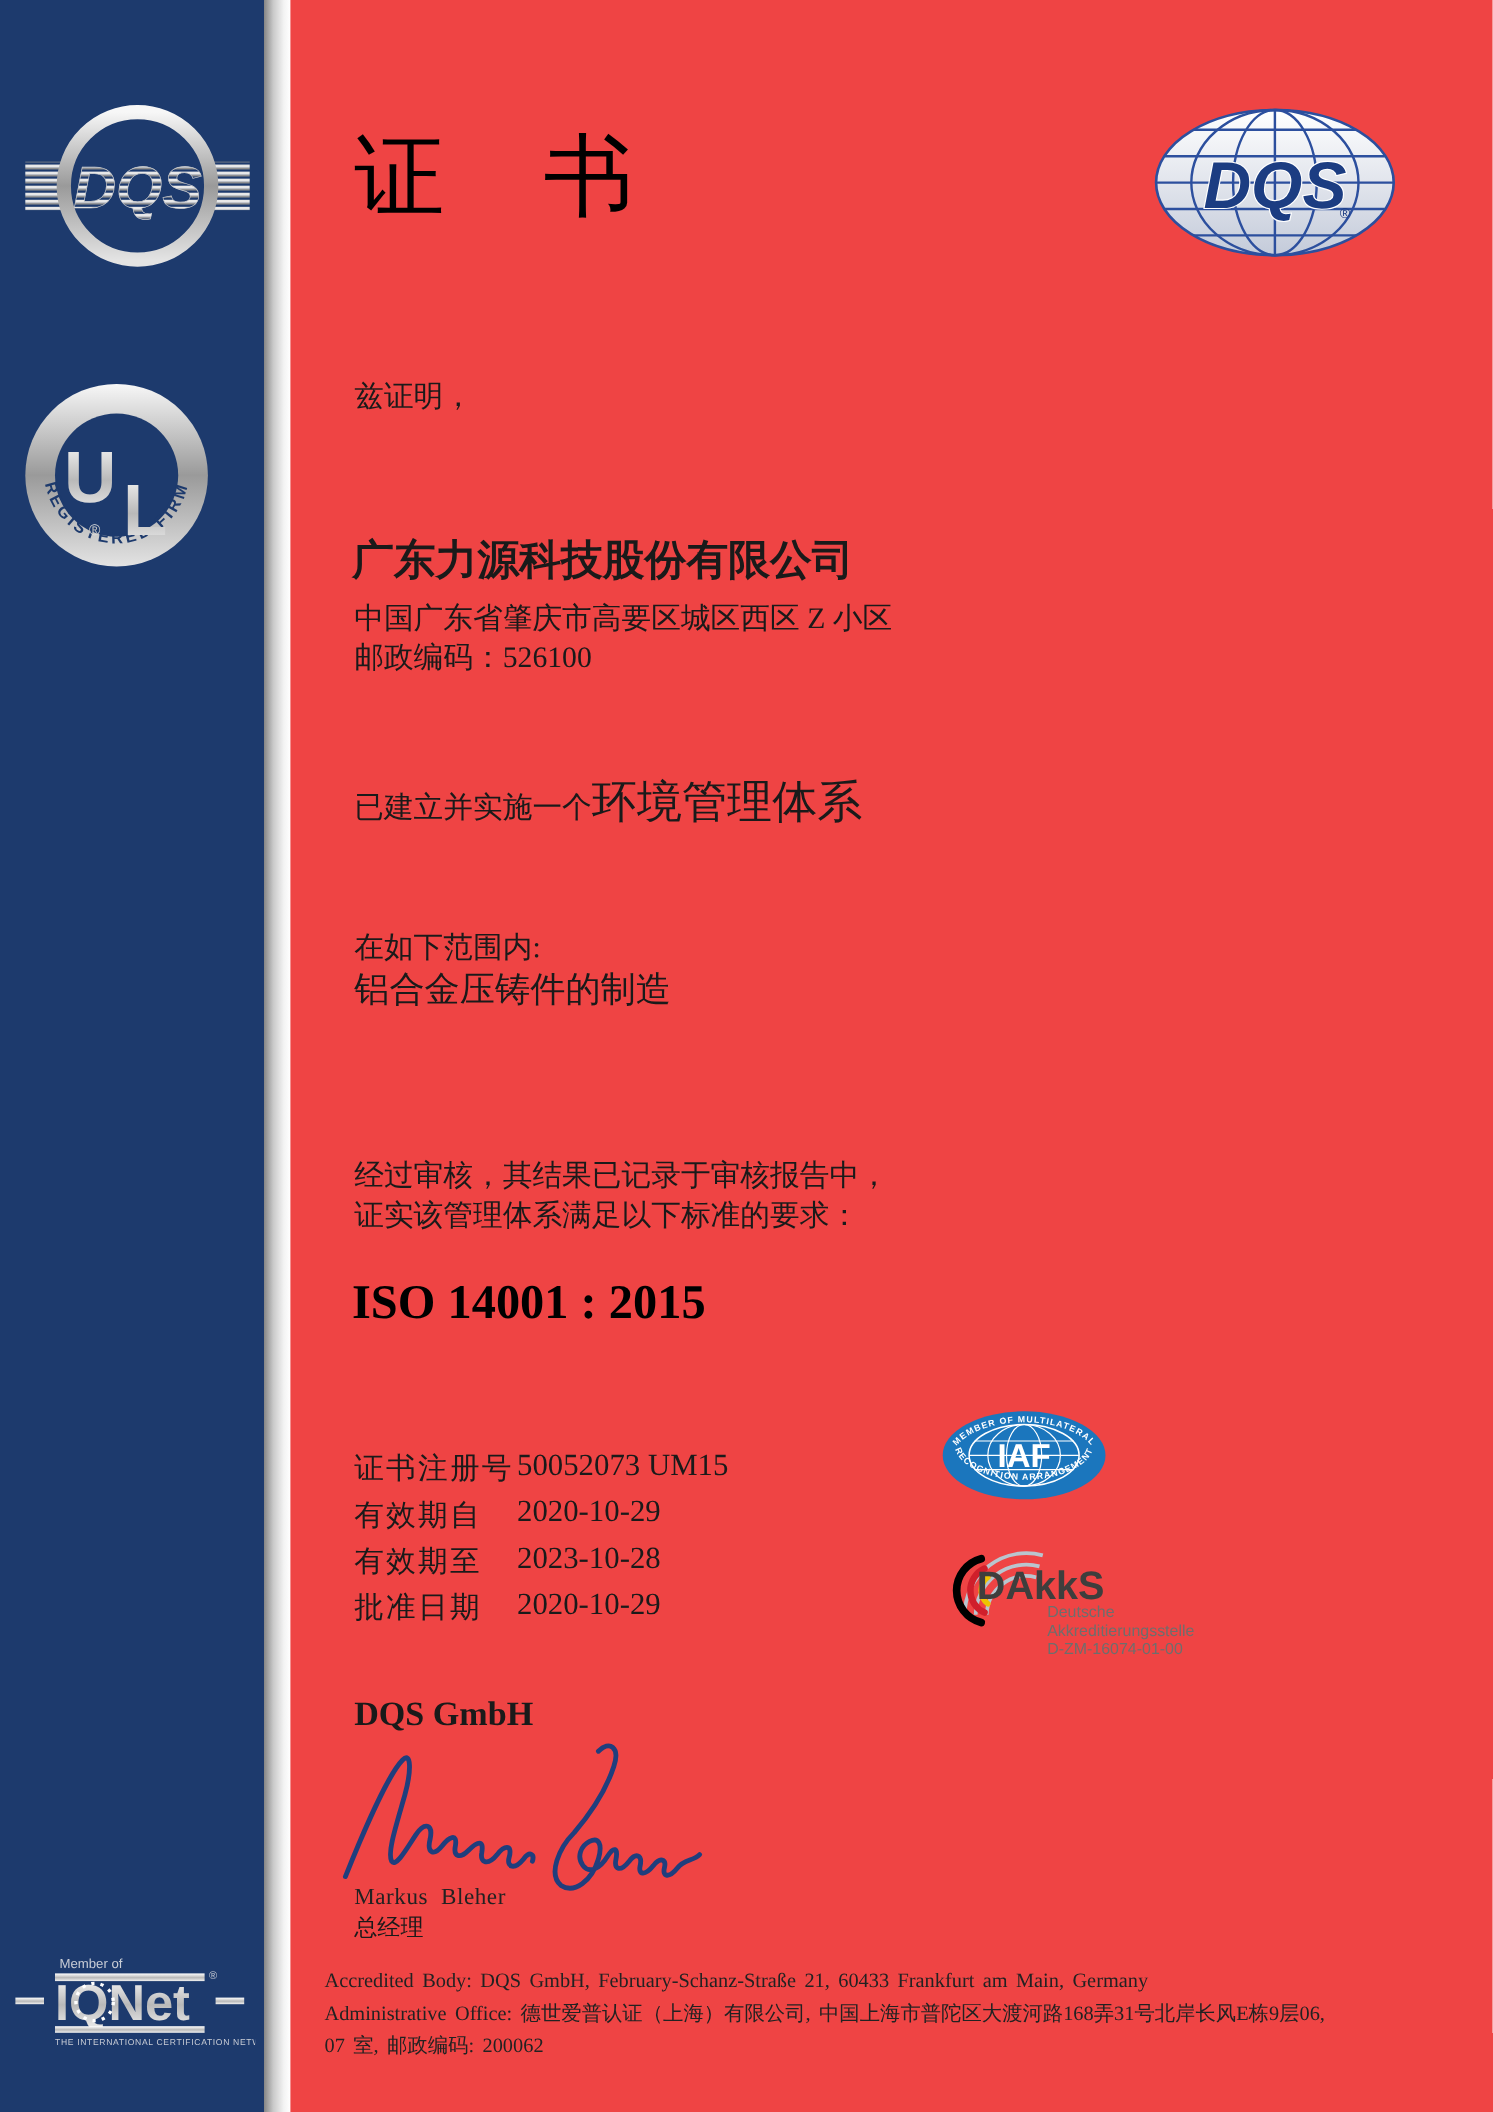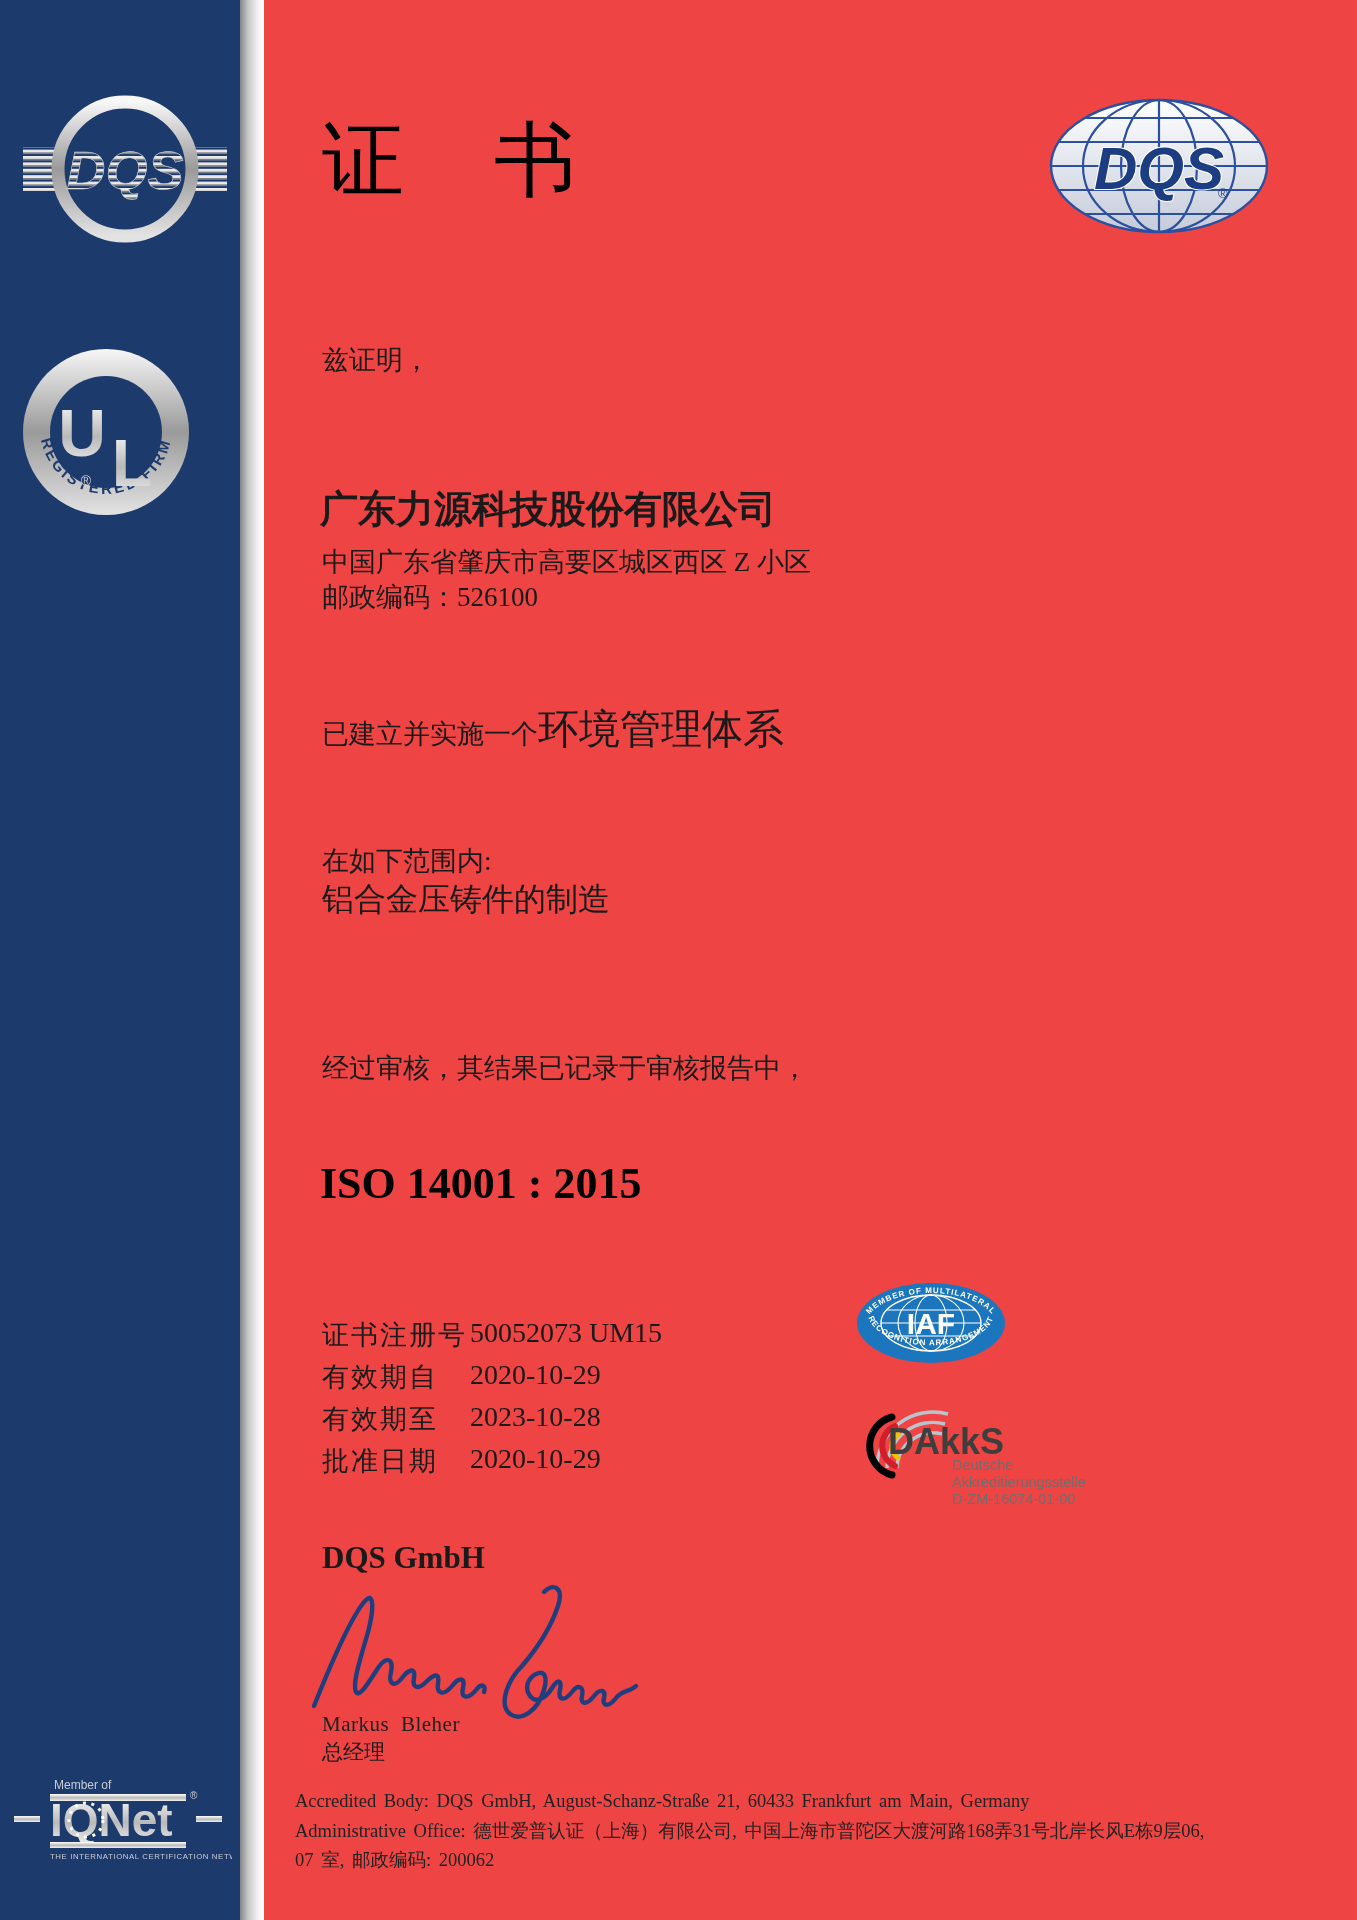--- a/index.html
+++ b/index.html
@@ -133,20 +133,21 @@
   <div class="abs postal">邮政编码：526100</div>
 
   <div class="abs system">
     <span>已建立并实施一个</span><b>环境管理体系</b>
   </div>
 
   <div class="abs scopelabel">在如下范围内:</div>
   <div class="abs scope">铝合金压铸件的制造</div>
 
   <div class="abs audit1">经过审核，其结果已记录于审核报告中，</div>
+  <div class="abs audit2">证实该管理体系满足以下标准的要求：</div>
 
   <div class="abs standard sans">ISO 14001 : 2015</div>
 
   <div class="abs details">
     <div class="drow">
       <div class="dlabel">证书注册号</div>
       <div class="dvalue sans">50052073 UM15</div>
     </div>
     <div class="drow">
       <div class="dlabel">有效期自</div>
@@ -206,18 +207,18 @@
     <g stroke="#203e7d" stroke-width="4.4" fill="none" stroke-linecap="round" stroke-linejoin="round">
       <path d="M 6,126 C 18,96 44,34 58,20 C 66,12 66,30 60,52 C 52,80 44,104 48,112 C 52,118 62,100 70,88 C 78,76 86,78 83,92 C 80,104 86,108 94,98 C 100,90 108,86 106,98 C 104,108 110,110 118,102 C 126,94 132,92 130,104 C 128,114 136,116 144,106 C 150,98 158,96 155,108 C 152,118 160,120 168,110 C 174,102 178,106 176,112"></path>
       <path d="M 236,12 C 246,2 256,8 250,26 C 242,50 226,72 214,86 C 200,100 190,124 202,134 C 214,142 230,130 236,110 C 240,96 236,90 228,94 C 220,98 216,108 222,116 C 228,124 238,118 244,108 C 250,98 254,100 252,110 C 250,120 256,122 264,112 C 270,104 276,106 274,116 C 272,124 278,126 286,116 C 292,108 298,110 296,118 C 294,126 300,128 308,118 C 314,110 322,112 328,106"></path>
     </g>
   </svg>
 
   <div class="abs signer sans">Markus Bleher</div>
   <div class="abs jobtitle">总经理</div>
 
   <div class="abs footer sans">
-    <div>Accredited Body: DQS GmbH, August-Schanz-Straße 21, 60433 Frankfurt am Main, Germany</div>
+    <div>Accredited Body: DQS GmbH, February-Schanz-Straße 21, 60433 Frankfurt am Main, Germany</div>
     <div>Administrative Office: 德世爱普认证（上海）有限公司, 中国上海市普陀区大渡河路168弄31号北岸长风E栋9层06,</div>
     <div>07 室, 邮政编码: 200062</div>
   </div>
 
 </div>
 
 </body></html>

